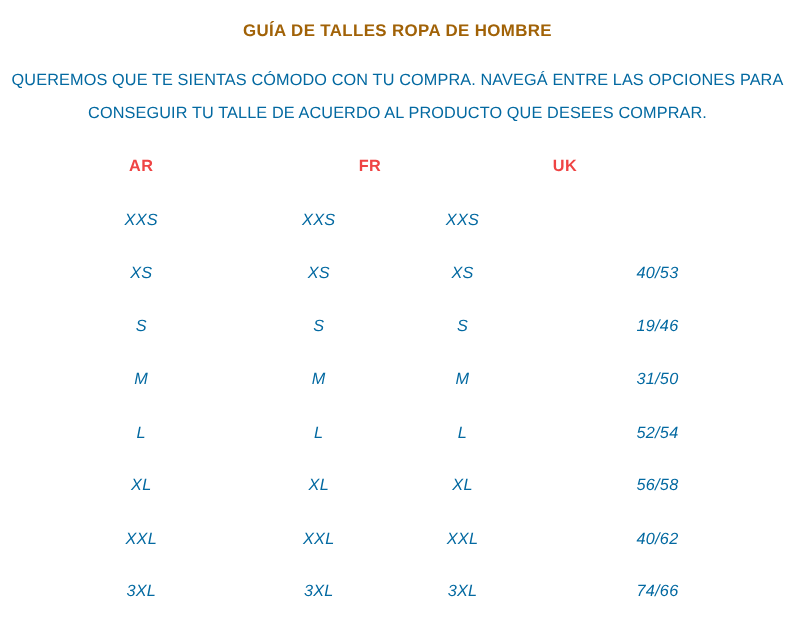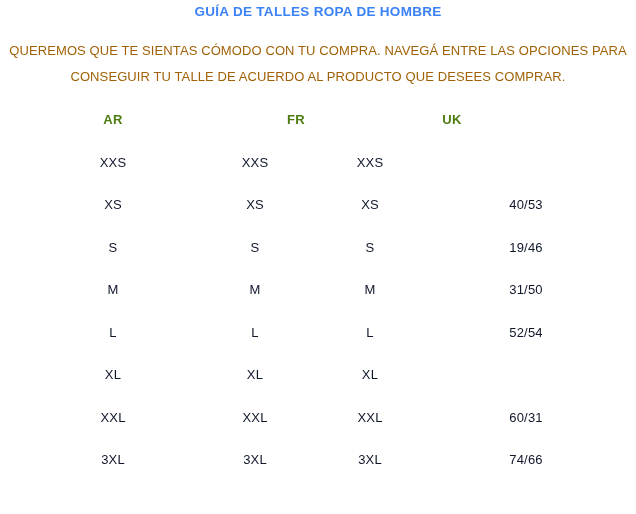--- a/index.html
+++ b/index.html
@@ -5,67 +5,68 @@
   html, body { margin: 0; padding: 0; }
   body {
     width: 636px; height: 514px;
     background: #ffffff;
     font-family: "Liberation Sans", sans-serif;
     overflow: hidden;
   }
   .page { width: 636px; height: 514px; }
 
   .title {
-    padding-top: 4px;
+    padding-top: 17px;
     text-align: center;
     font-size: 13.5px;
     line-height: 15px;
     font-weight: 700;
     letter-spacing: 0.3px;
-    color: #3b82f6;
+    color: #a16207;
   }
 
   .subtitle {
     margin-top: 19px;
     text-align: center;
     font-size: 13px;
     line-height: 26px;
     letter-spacing: 0.1px;
-    color: #a16207;
+    color: #0369a1;
   }
 
   .size-table-header {
     display: flex;
     margin: 22px 0 0 40px;
     width: 596px;
   }
   .size-table-header .hcell {
     text-align: center;
     font-size: 13px;
     height: 16px;
     line-height: 16px;
     font-weight: 700;
     letter-spacing: 0.3px;
-    color: #4d7c0f;
+    color: #ef4444;
   }
 
   .size-rows {
     margin: 13px 0 0 40px;
     width: 596px;
   }
   .size-row {
     display: flex;
     height: 42.5px;
     align-items: center;
   }
   .size-row .cell {
     text-align: center;
     font-size: 13px;
-    color: #0f172a;
+    color: #0369a1;
     letter-spacing: 0.2px;
+    font-style: italic;
   }
 
   .c1 { width: 146px; }
   .c2 { width: 138px; }
   .c3 { width: 92px; }
   .c4 { width: 220px; }
 </style>
 </head>
 <body>
 
@@ -117,27 +118,28 @@
       <div class="cell c1">L</div>
       <div class="cell c2">L</div>
       <div class="cell c3">L</div>
       <div class="cell c4">52/54</div>
     </div>
 
     <div class="size-row">
       <div class="cell c1">XL</div>
       <div class="cell c2">XL</div>
       <div class="cell c3">XL</div>
+      <div class="cell c4">56/58</div>
     </div>
 
     <div class="size-row">
       <div class="cell c1">XXL</div>
       <div class="cell c2">XXL</div>
       <div class="cell c3">XXL</div>
-      <div class="cell c4">60/31</div>
+      <div class="cell c4">40/62</div>
     </div>
 
     <div class="size-row">
       <div class="cell c1">3XL</div>
       <div class="cell c2">3XL</div>
       <div class="cell c3">3XL</div>
       <div class="cell c4">74/66</div>
     </div>
 
   </div>

